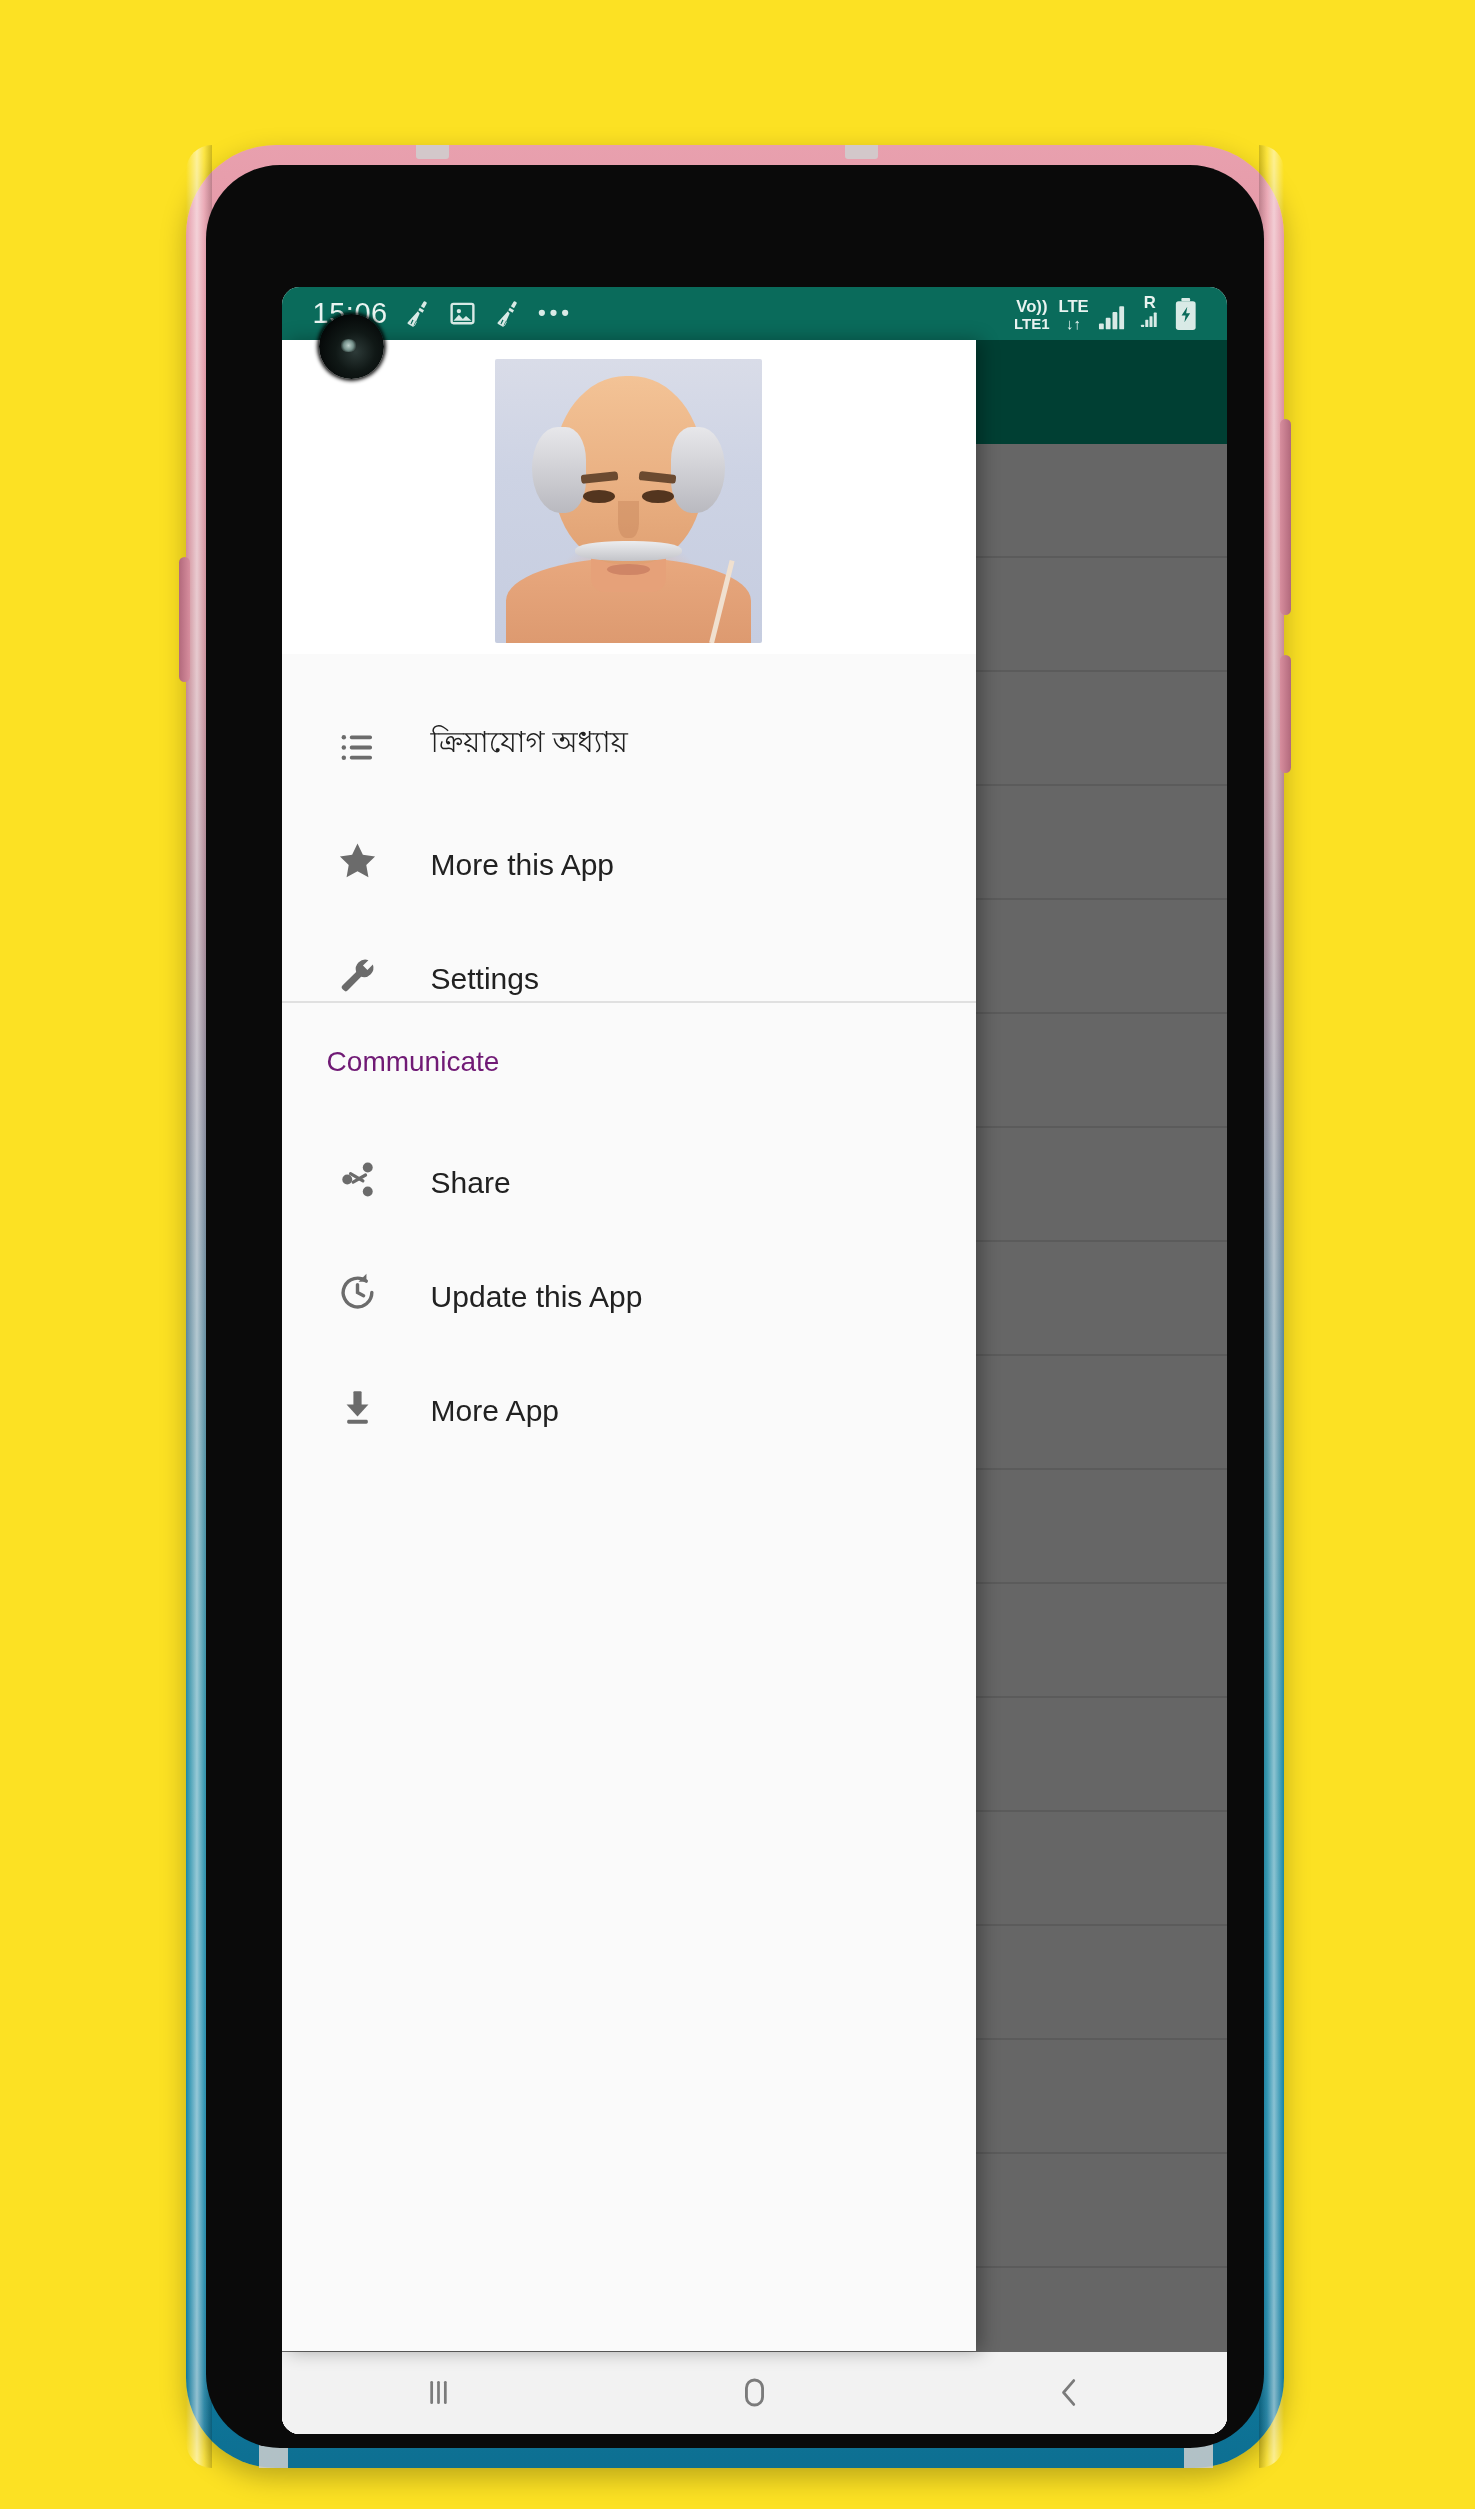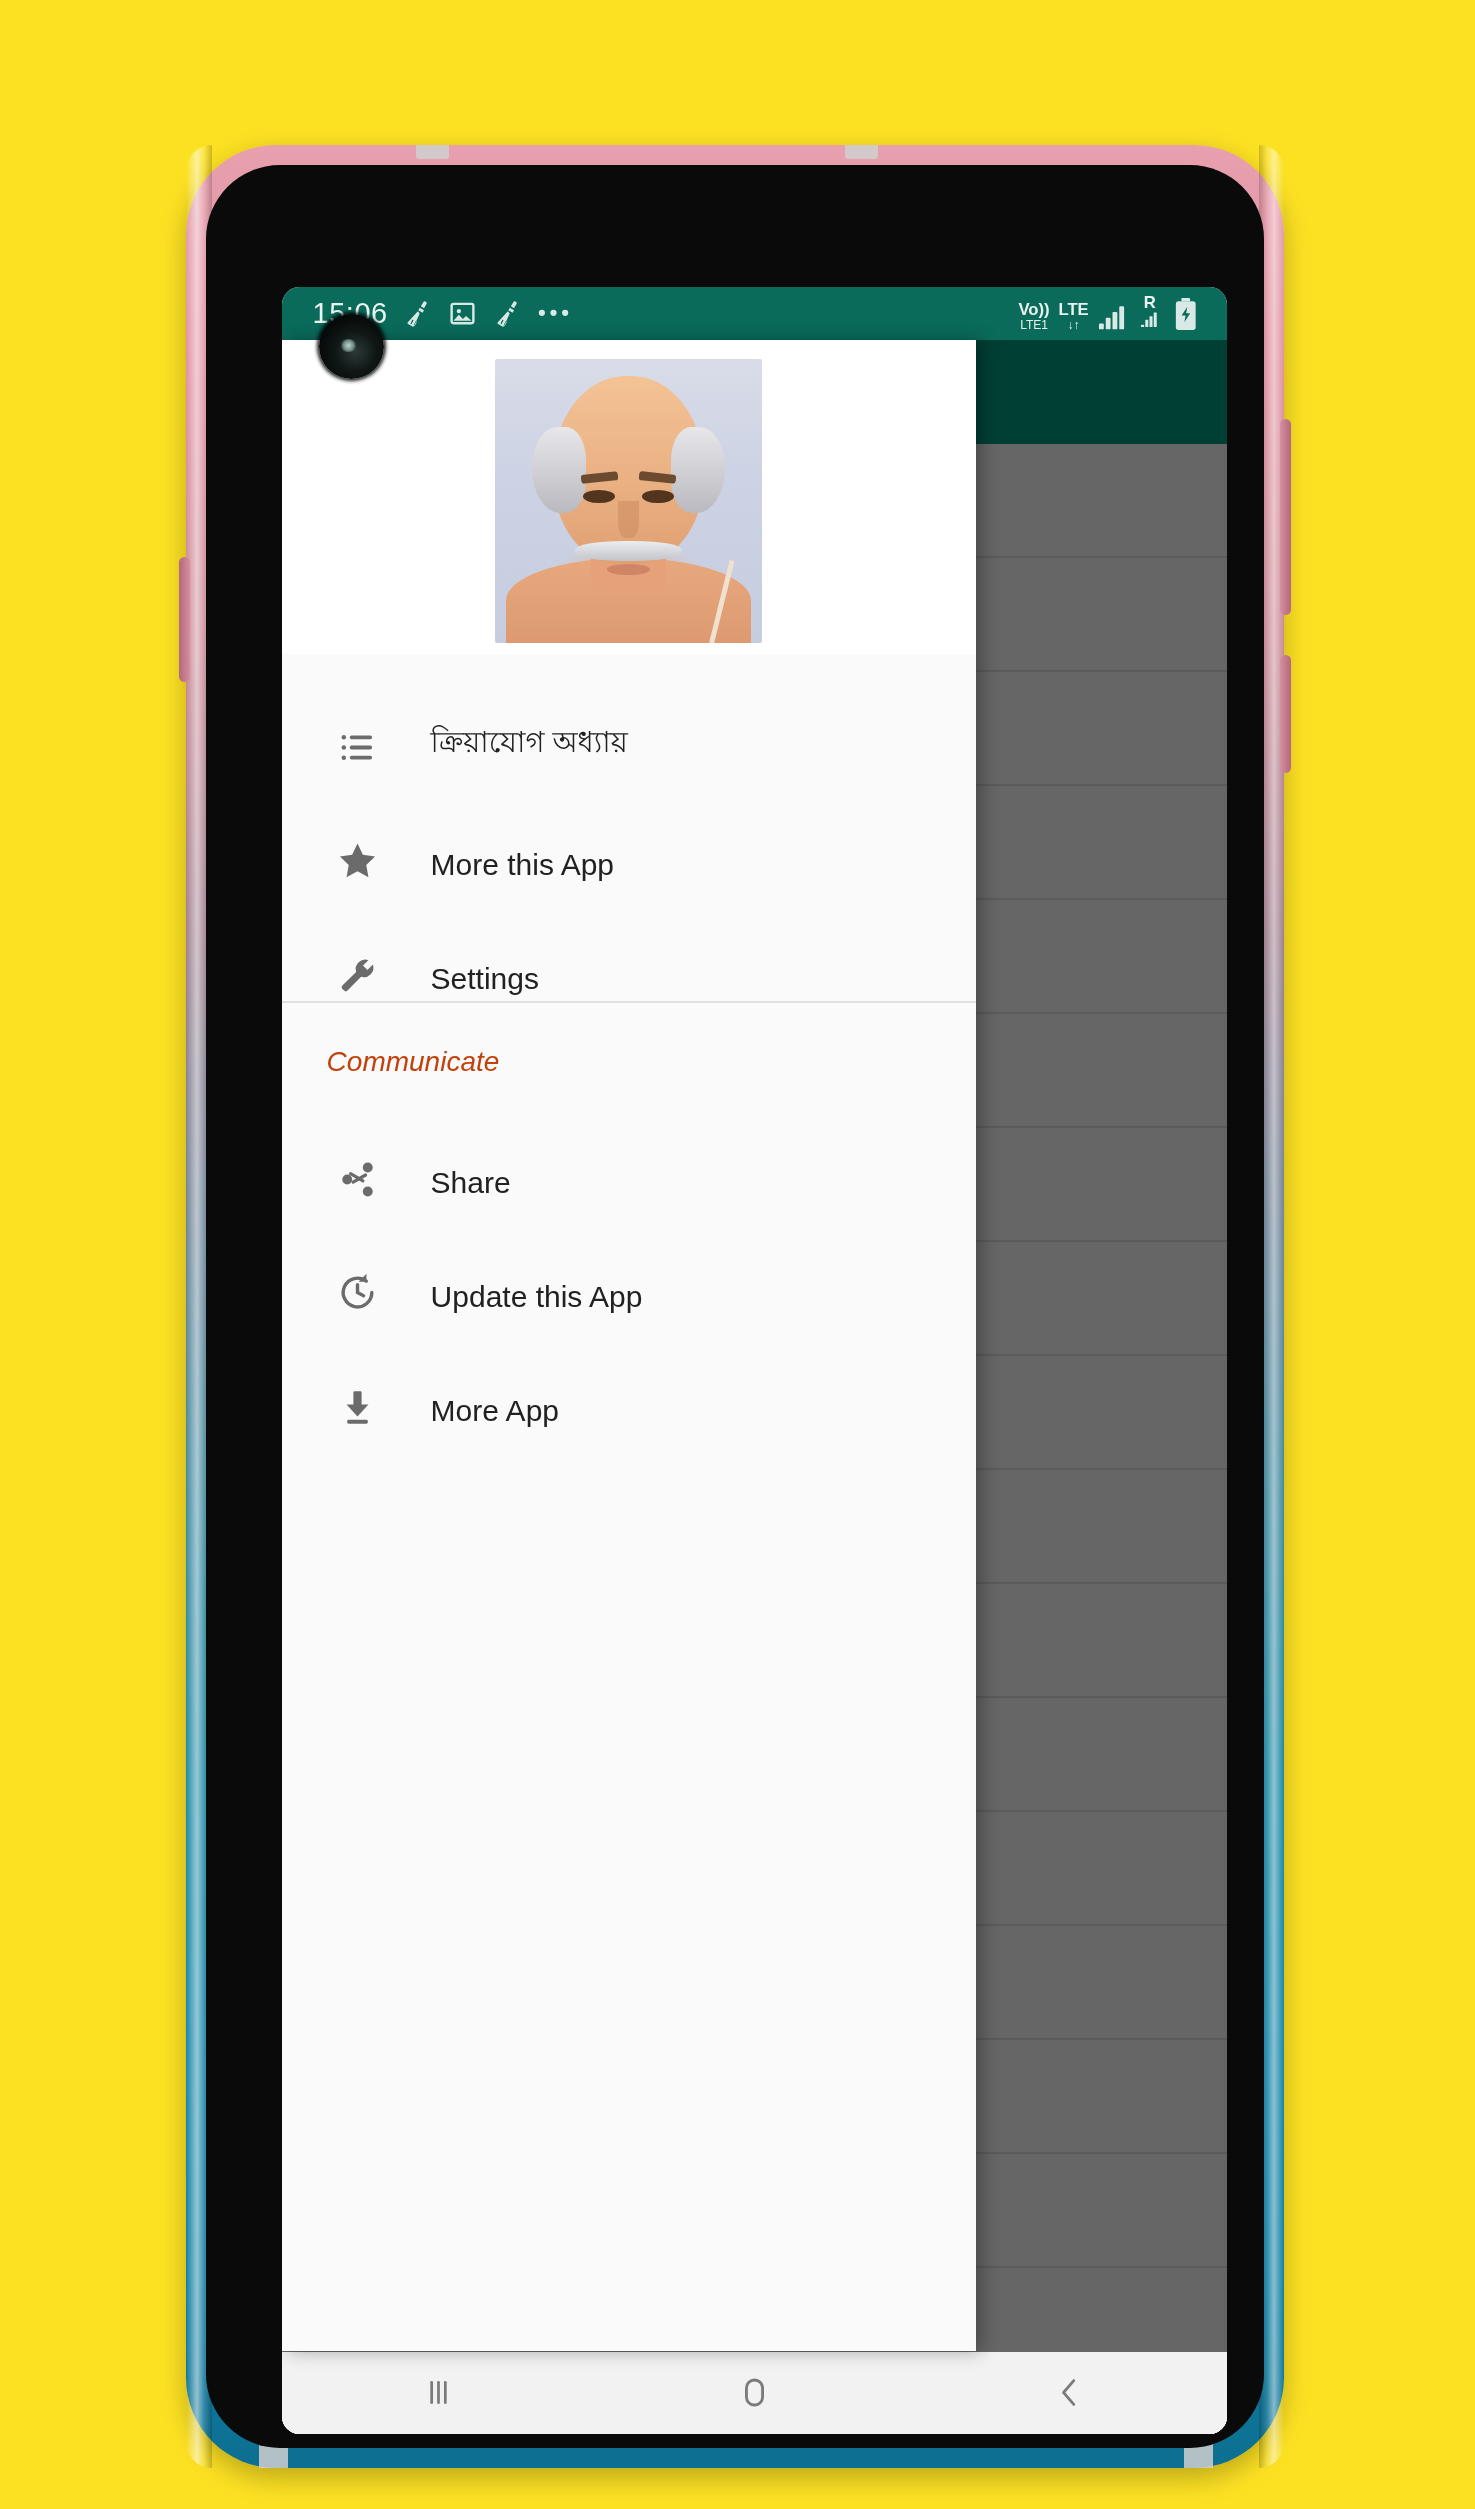--- a/index.html
+++ b/index.html
@@ -83,21 +83,21 @@
     background:#0a6b5b;
     display:flex;align-items:center;
     color:#e8f3f0;
   }
   #status-left{display:flex;align-items:center;gap:15.7px;padding-left:31px;}
   #status-time{font-size:29px;letter-spacing:0.5px;color:#e9f4f1;}
   .sb-icon{display:inline-flex;align-items:center;}
   #status-right{margin-left:auto;display:flex;align-items:flex-end;gap:8.8px;padding-right:28px;}
   .sig-col{display:flex;flex-direction:column;line-height:1;align-items:center;}
   .sig-col .t1{font-size:16.7px;font-weight:bold;}
-  .sig-col .t2{font-size:12px;font-weight:normal;}
+  .sig-col .t2{font-size:15px;font-weight:bold;}
 
   
   #camera-punch-hole{
     position:absolute;
     left:37px; top:27.4px;
     width:65px;height:65px;border-radius:50%;
     background:radial-gradient(circle at 56% 58%, #2d3a38 0%, #101816 38%, #050808 72%, #000 100%);
     box-shadow:0 0 3.9px 2px rgba(0,0,0,.9);
     z-index:40;
   }
@@ -186,21 +186,21 @@
   }
   .drawer-label{
     margin-left:43px;
     font-size:30px;color:#212121;
     white-space:nowrap;
   }
   .drawer-label.bengali{font-size:29px;}
   #drawer-divider{height:2px;background:#e0e0e0;margin:5.9px 0 0 0;}
   #drawer-section-title{
     padding:43px 0 7.8px 45px;
-    font-size:28px;color:#c2410c;font-style:italic;
+    font-size:28px;color:#701a75;
   }
 </style>
 </head>
 <body>
 
 <div id="phone-frame">
   <div id="frame-sheen-left"></div>
   <div id="frame-sheen-right"></div>
 
   <div class="antenna" id="antenna-top-left"></div>

